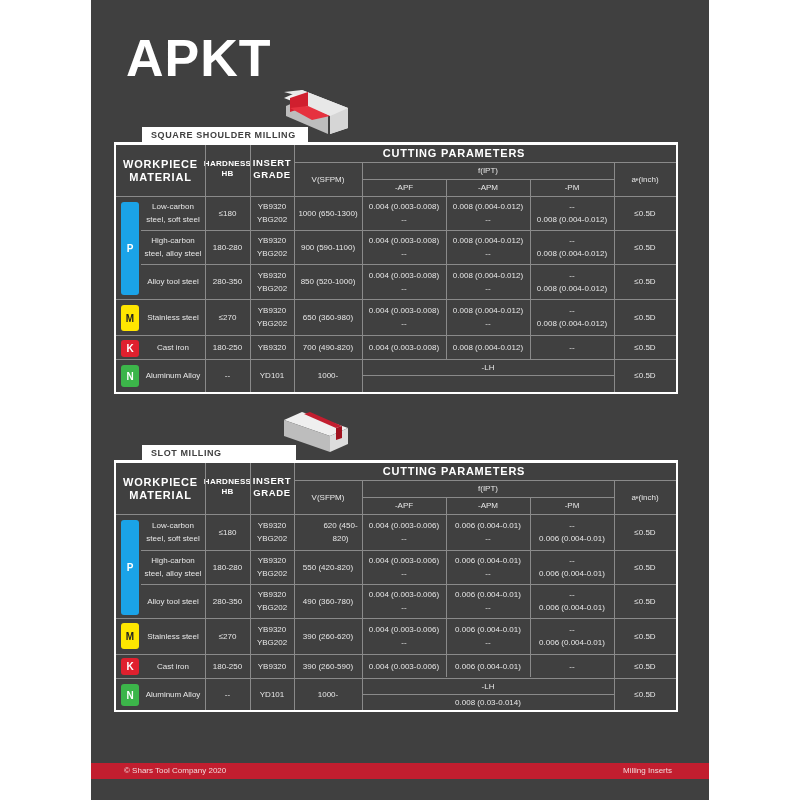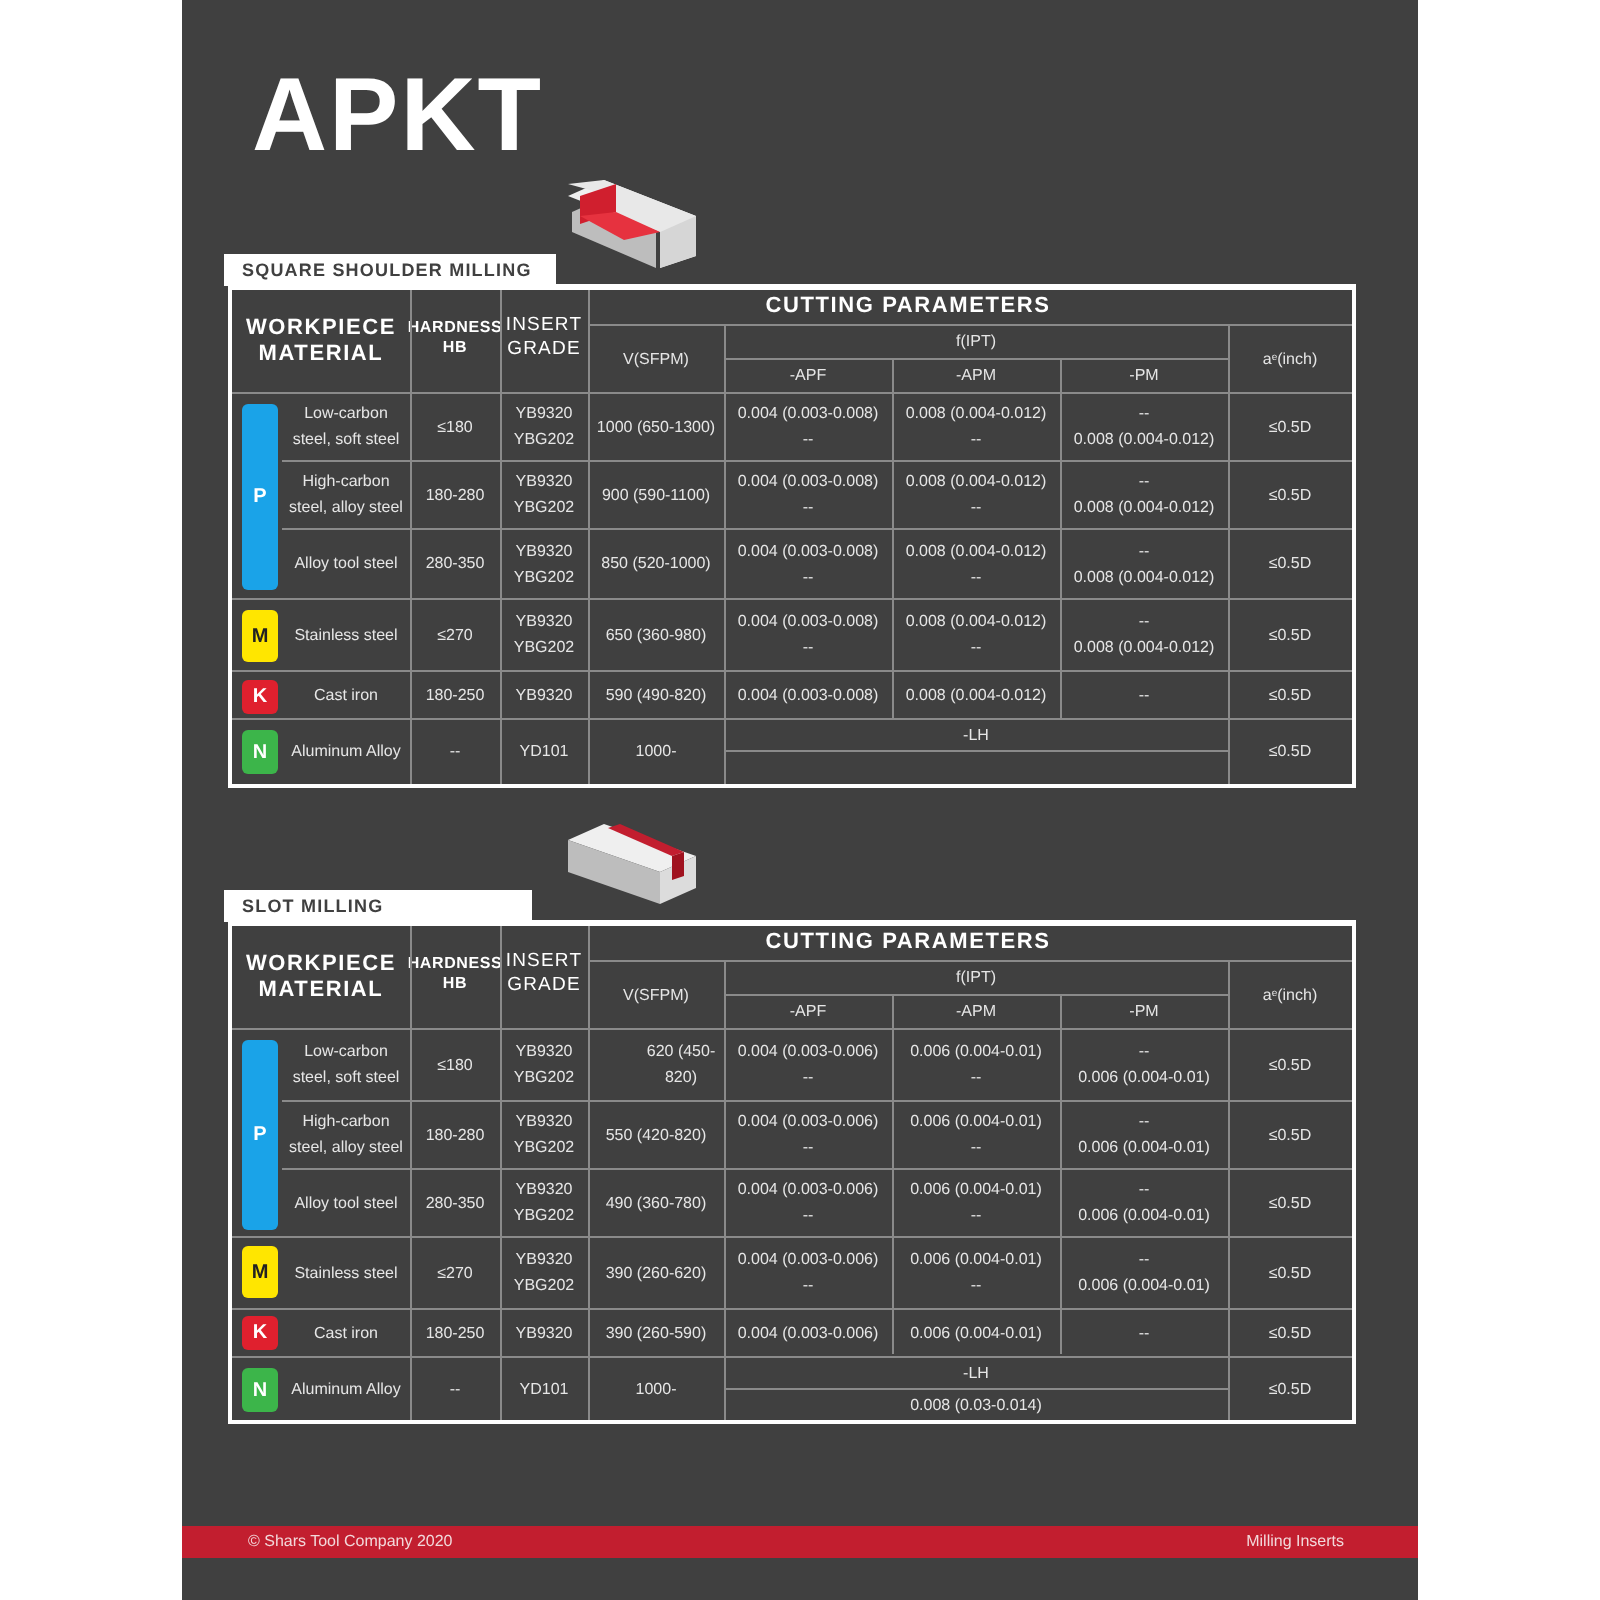--- a/index.html
+++ b/index.html
@@ -1,26 +1,26 @@
 <!DOCTYPE html>
 <html><head>
 <meta charset="utf-8">
 <style>
   html, body { margin:0; padding:0; }
   body { width:800px; height:800px; background:#ffffff; position:relative; overflow:hidden; font-family:"Liberation Sans", sans-serif; }
   .page { position:absolute; left:91px; top:0; width:618px; height:800px; background:#404040; overflow:hidden; }
   .title { position:absolute; left:126px; top:28px; font-size:52px; font-weight:bold; color:#ffffff; letter-spacing:1px; font-family:"Liberation Sans", sans-serif; }
-  .tab { position:absolute; background:#ffffff; color:#404040; font-size:9px; font-weight:bold; letter-spacing:0.6px; padding-left:9px; box-sizing:border-box; line-height:16px; }
+  .tab { position:absolute; background:#ffffff; color:#404040; font-size:9px; font-weight:bold; letter-spacing:0.6px; padding-left:9px; box-sizing:border-box; line-height:16px;margin-left:30px; }
   .tbl { position:absolute; border:2px solid #ffffff; box-sizing:border-box; }
   .cell { position:absolute; box-sizing:border-box; color:#e6e6e6; font-size:8px; display:flex; flex-direction:column; align-items:center; justify-content:center; text-align:center; line-height:13px; }
   .hl { position:absolute; height:1px; background:#8a8a8a; }
   .vl { position:absolute; width:1px; background:#8a8a8a; }
   .hdr-big { font-weight:bold; font-size:11px; color:#ffffff; letter-spacing:0.8px; line-height:13px; }
   .hdr-sm { font-weight:bold; font-size:8px; color:#ffffff; letter-spacing:0.3px; line-height:10px; }
-  .hdr-mid { font-weight:normal; font-size:9.5px; color:#ffffff; letter-spacing:0.6px; line-height:12px; }
+  .hdr-mid { font-weight:bold; font-size:9.5px; color:#ffffff; letter-spacing:0.6px; line-height:12px; }
   .badge { position:absolute; border-radius:3px; font-weight:bold; font-size:10px; display:flex; align-items:center; justify-content:center; }
   .footer { position:absolute; left:91px; top:763px; width:618px; height:16px; background:#c21e2f; color:#f2d8da; font-size:8px; line-height:16px;text-decoration:underline; }
   .footer .l { position:absolute; left:33px; }
   .footer .r { position:absolute; right:37px; }
   sub { font-size:5px; }
 </style>
 </head>
 <body>
 
 <div class="page">
@@ -184,21 +184,21 @@
     </div>
   <div class="cell" style="left:414px;top:154px;width:84px;height:36px;">
       <span>--</span>
       <span>0.008 (0.004-0.012)</span>
     </div>
   <div class="cell" style="left:498px;top:154px;width:62px;height:36px;">≤0.5D</div>
 
   <div class="cell" style="left:25px;top:190px;width:64px;height:24px;">Cast iron</div>
   <div class="cell" style="left:89px;top:190px;width:45px;height:24px;">180-250</div>
   <div class="cell" style="left:134px;top:190px;width:44px;height:24px;">YB9320</div>
-  <div class="cell" style="left:178px;top:190px;width:68px;height:24px;">590 (490-820)</div>
+  <div class="cell" style="left:178px;top:190px;width:68px;height:24px;">700 (490-820)</div>
   <div class="cell" style="left:246px;top:190px;width:84px;height:24px;">0.004 (0.003-0.008)</div>
   <div class="cell" style="left:330px;top:190px;width:84px;height:24px;">0.008 (0.004-0.012)</div>
   <div class="cell" style="left:414px;top:190px;width:84px;height:24px;">--</div>
   <div class="cell" style="left:498px;top:190px;width:62px;height:24px;">≤0.5D</div>
 
   <div class="cell" style="left:25px;top:214px;width:64px;height:33px;">Aluminum Alloy</div>
   <div class="cell" style="left:89px;top:214px;width:45px;height:33px;">--</div>
   <div class="cell" style="left:134px;top:214px;width:44px;height:33px;">YD101</div>
   <div class="cell" style="left:178px;top:214px;width:68px;height:33px;">1000-</div>
   <div class="cell" style="left:246px;top:214px;width:252px;height:16px;">-LH</div>

